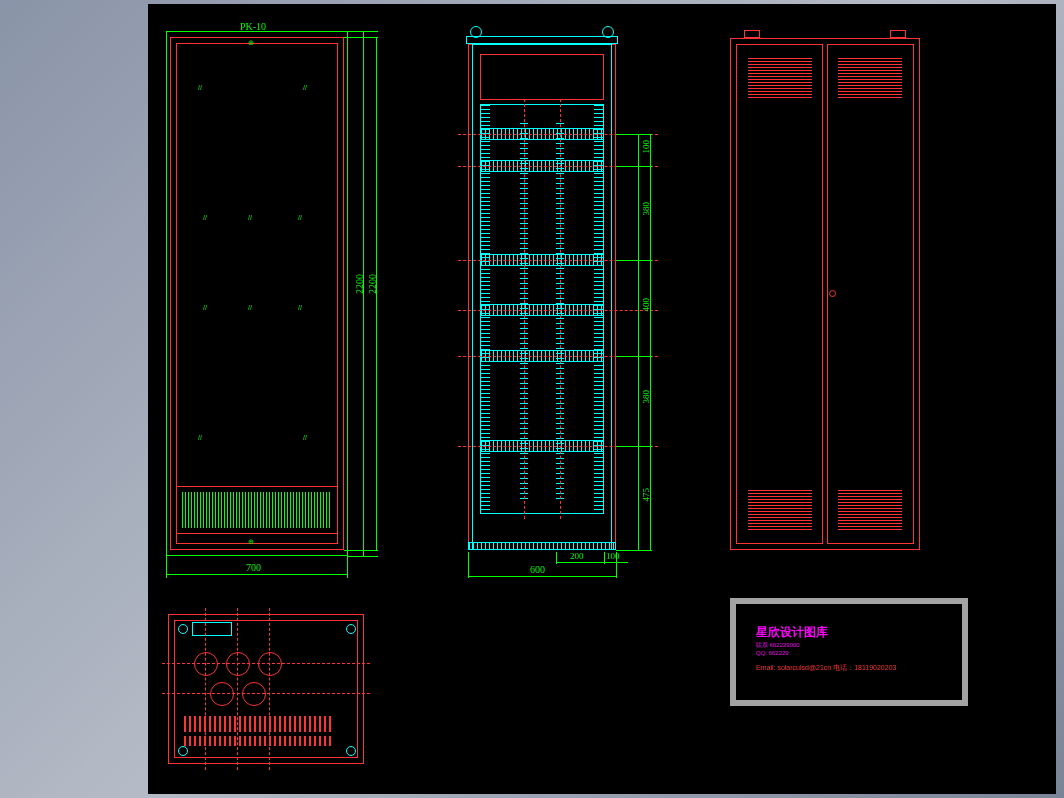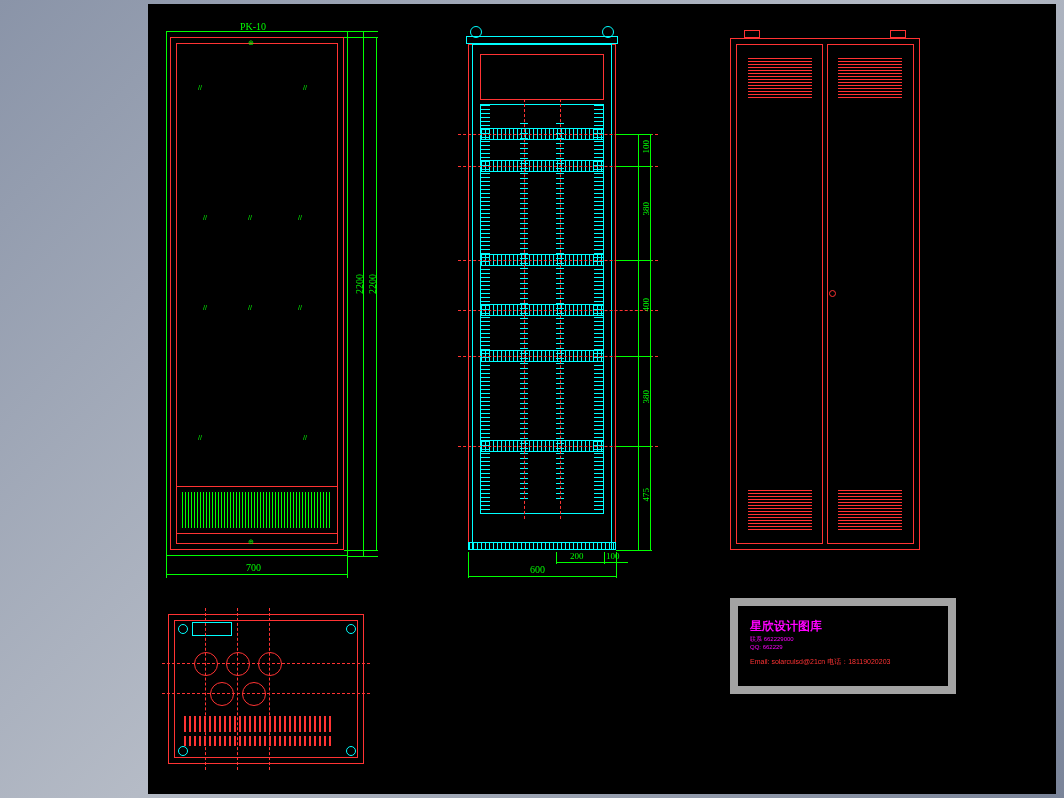--- a/index.html
+++ b/index.html
@@ -9,21 +9,21 @@
 .grn{border:1px solid #00ff00}
 .cyn{border:1px solid #00ffff}
 .dim-txt{color:#00ff00;font-size:10px;position:absolute;font-family:Liberation Serif, serif}
 .dim-txt-v{writing-mode:vertical-rl;transform:rotate(180deg)}
 .dim-line{background:#00ff00;position:absolute}
 .ctr-line{border-top:1px dashed #ff3333;position:absolute;height:0}
 .ctr-line-v{border-left:1px dashed #ff3333;position:absolute;width:0}
 .dots{position:absolute;color:#00ffff;font-size:4px;letter-spacing:1px;line-height:5px;overflow:hidden}
 .hatch{position:absolute;background:repeating-linear-gradient(0deg,#ff3333 0,#ff3333 1px,transparent 1px,transparent 3px)}
 .mark{position:absolute;color:#00ff00;font-size:7px}
-.title-box{position:absolute;border:8px solid #a3a3a3;padding:12px}
+.title-box{position:absolute;border:6px solid #a3a3a3;padding:20px}
 .title-box .t1{color:#ff00ff;font-size:12px;font-weight:bold}
 .title-box .t2{color:#ff00ff;font-size:6px;line-height:8px}
 .title-box .t3{color:#ff3333;font-size:7px;margin-top:6px}
 </style>
 </head>
 <body>
 
 <div class="canvas">
 
   <div class="el grn" style="left:18px;top:27px;width:182px;height:525px"></div>

